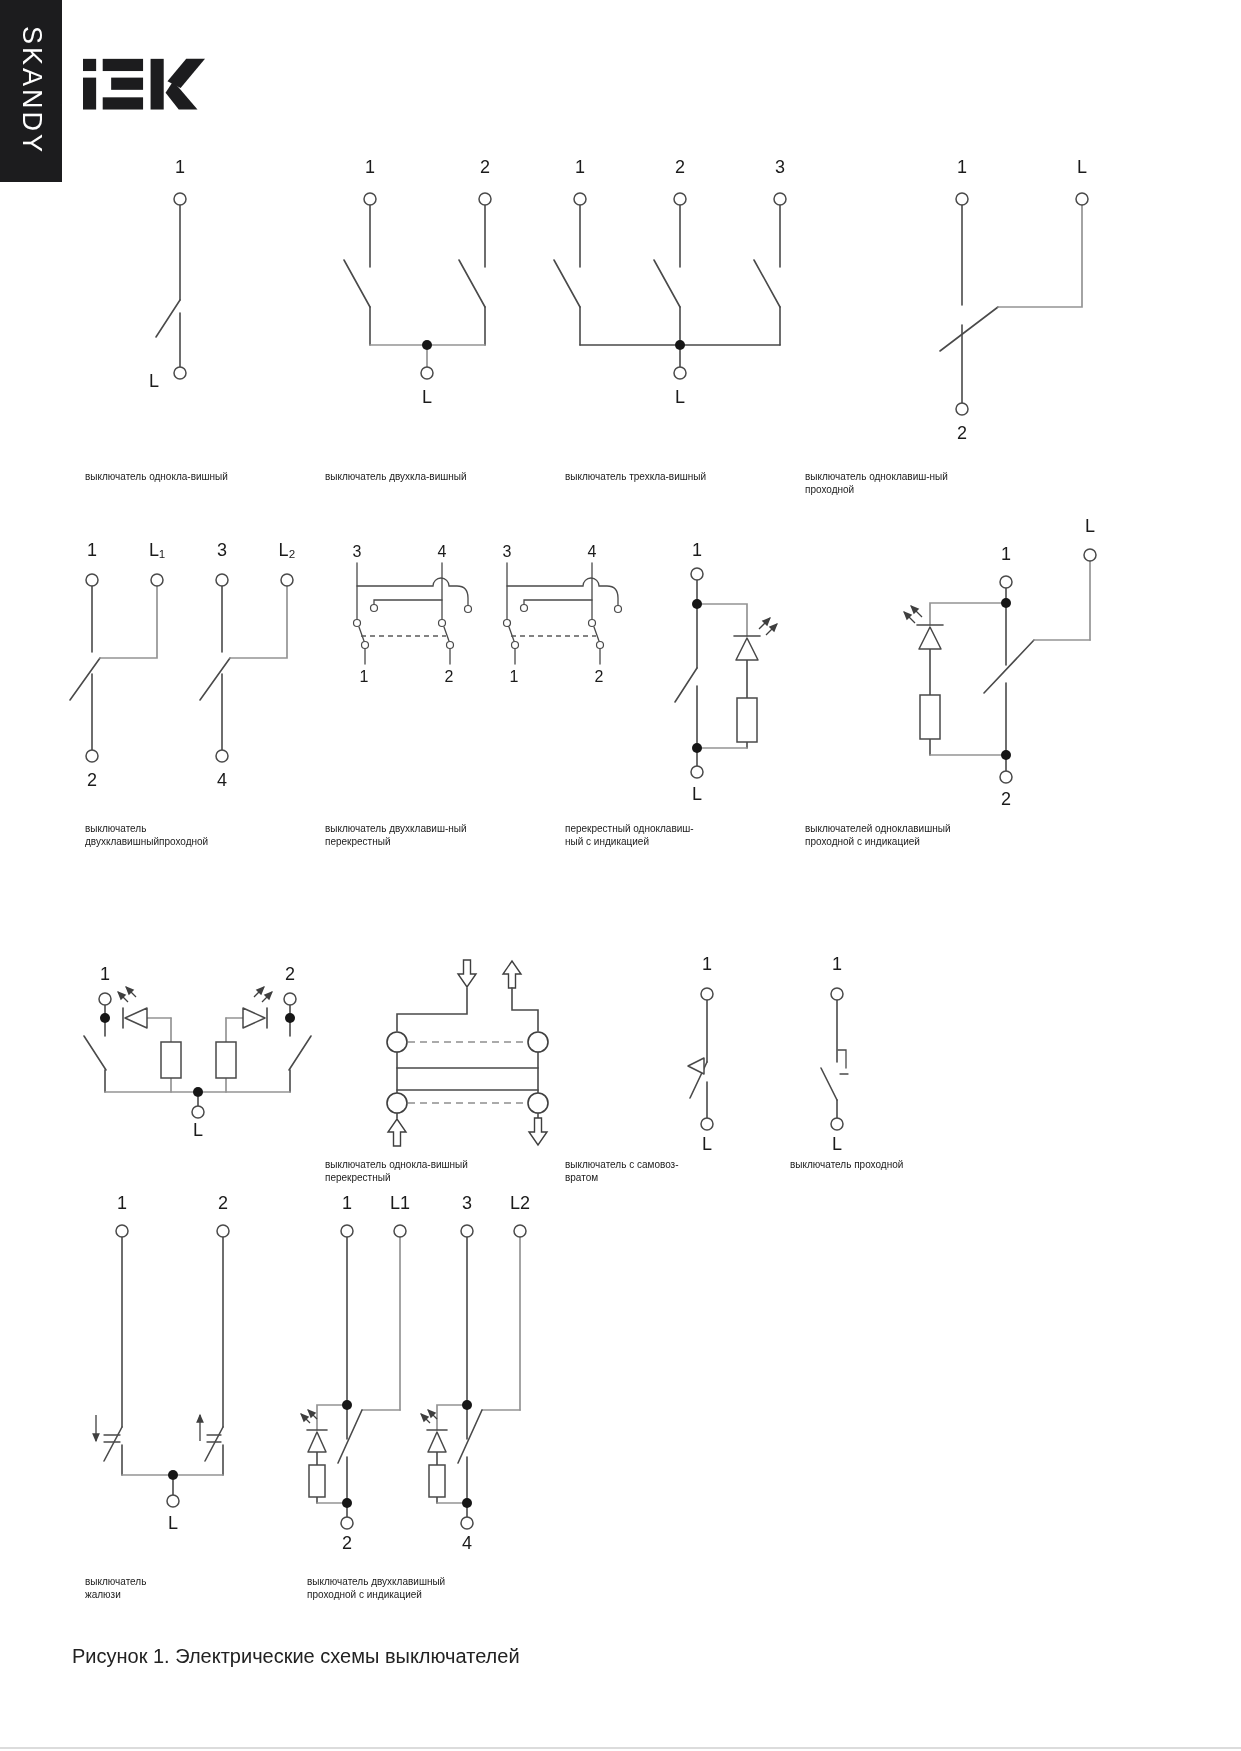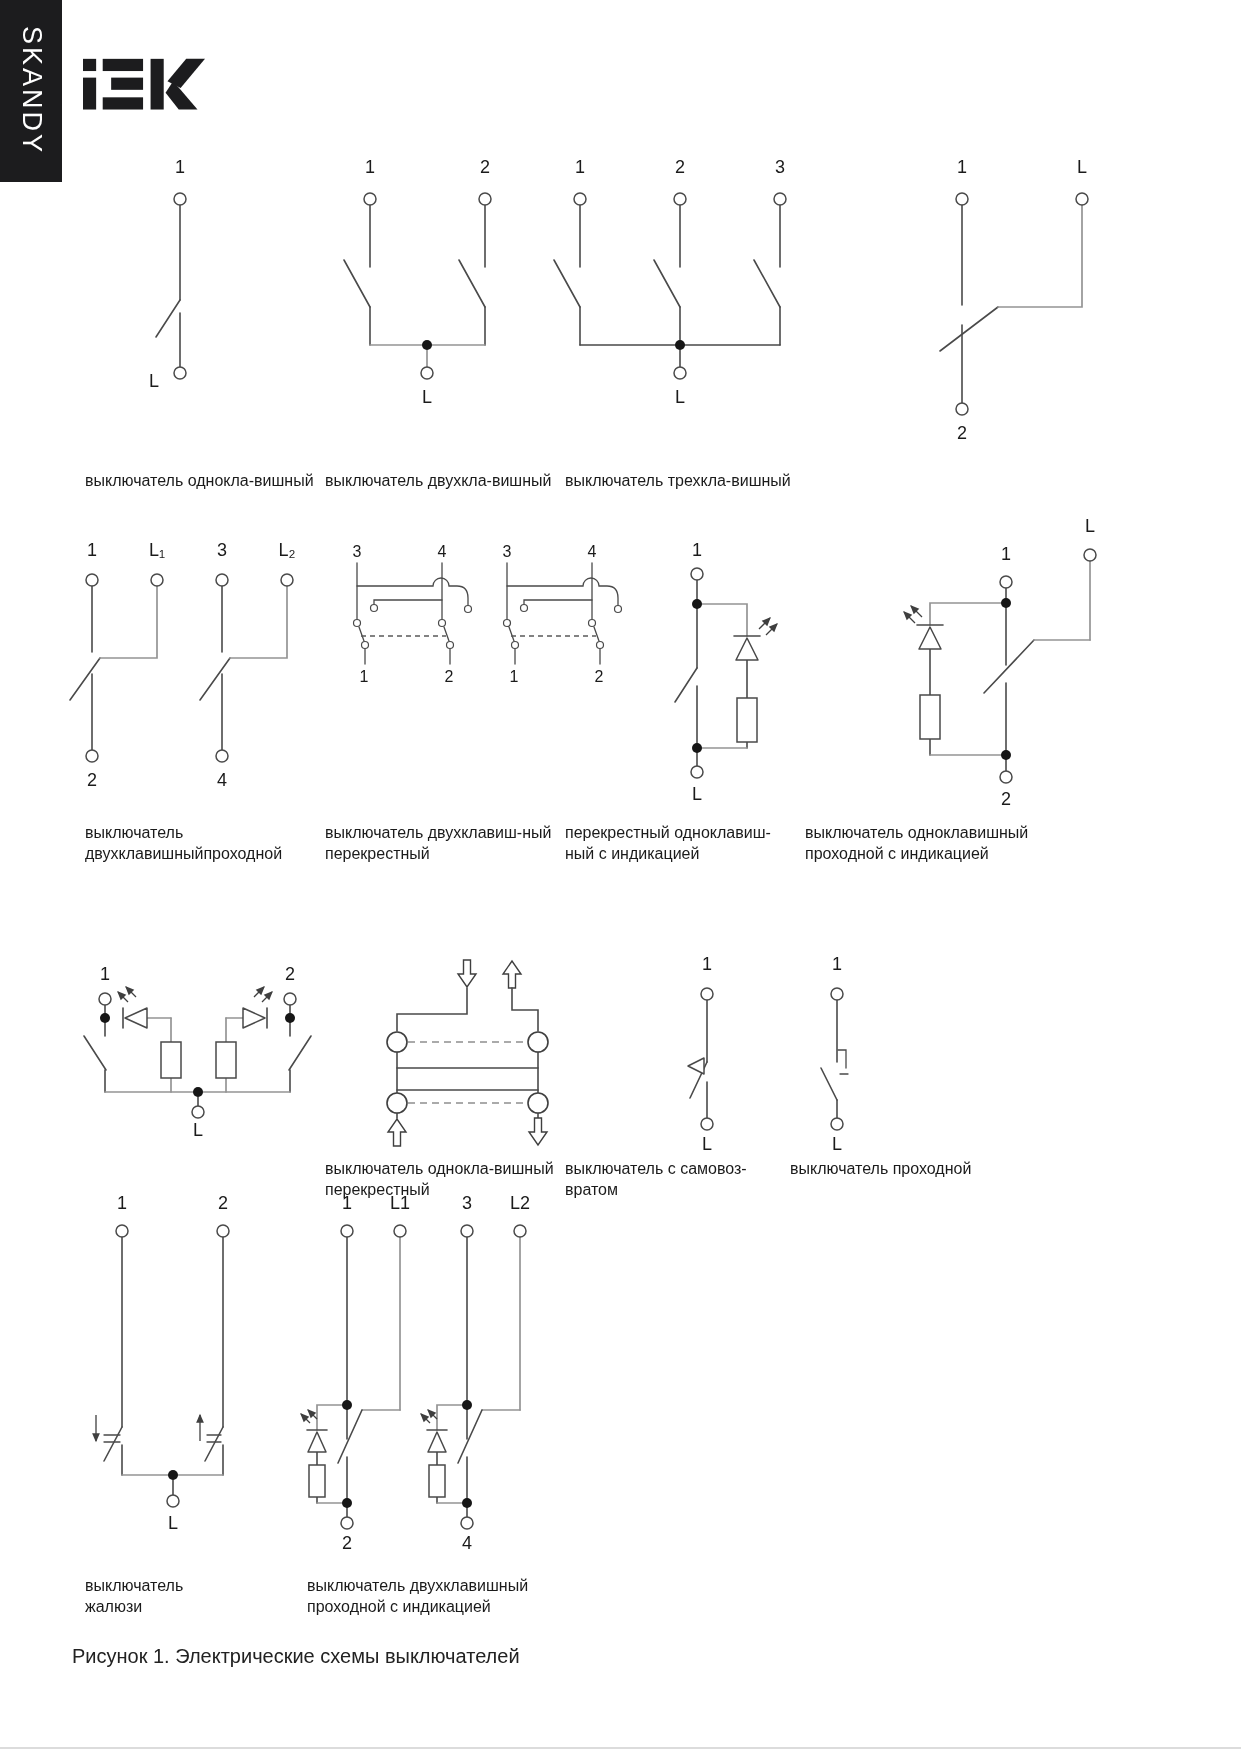--- a/index.html
+++ b/index.html
@@ -5,21 +5,21 @@
   html,body{margin:0;padding:0;background:#fff}
   .page{position:relative;width:1241px;height:1751px;background:#fff;overflow:hidden;
         font-family:"Liberation Sans","DejaVu Sans",sans-serif;color:#1b1b1b}
   .brandbar{position:absolute;left:0;top:0;width:62px;height:182px;background:#1c1c1e;
             display:flex;align-items:center;justify-content:center}
   .brandbar span{writing-mode:vertical-rl;color:#fff;font-size:27px;letter-spacing:3px;
                  font-family:"Liberation Sans","DejaVu Sans",sans-serif}
   .logo{position:absolute;left:83px;top:58px}
   .sr{position:absolute;width:1px;height:1px;overflow:hidden;clip-path:inset(50%)}
   .diag{position:absolute;margin:0}
-  .cap{position:absolute;font-size:16px;line-height:1.32;color:#1b1b1b;width:245px}
+  .cap{position:absolute;font-size:10px;line-height:1.32;color:#1b1b1b;width:245px}
   .figcap{position:absolute;font-size:20px;color:#222}
   .botline{position:absolute;left:0;right:0;bottom:2px;height:2px;background:#dcdcdc}
   svg text.t{font-family:"Liberation Sans","DejaVu Sans",sans-serif;font-size:18px;fill:#1b1b1b;text-anchor:middle}
   .w{stroke:#4a4a4a;stroke-width:1.6;fill:none;stroke-linecap:round}
   .wg{stroke:#949494;stroke-width:1.7;fill:none;stroke-linecap:round}
   .wt{stroke:#4a4a4a;stroke-width:1.3;fill:none;stroke-linecap:round}
   .term{fill:#fff;stroke:#4a4a4a;stroke-width:1.5}
   .dot{fill:#161616;stroke:none}
   .res{fill:#fff;stroke:#4a4a4a;stroke-width:1.5}
   .led{fill:#fff;stroke:#4a4a4a;stroke-width:1.5;stroke-linejoin:round}
@@ -154,20 +154,24 @@
       <div></div>
     </div>
   <div class="cap" style="left:325px;top:470px">
     <div>выключатель двухкла-вишный</div>
       <div></div>
     </div>
   <div class="cap" style="left:565px;top:470px">
     <div>выключатель трехкла-вишный</div>
       <div></div>
     </div>
+  <div class="cap" style="left:805px;top:470px">
+    <div>выключатель одноклавиш-ный</div>
+      <div>проходной</div>
+    </div>
 
   <figure class="diag" style="left:50px;top:540px">
     <svg width="290" height="270">
       <text class="t" x="42" y="16">1</text>
       <text class="t" x="107" y="16">L₁</text>
       <text class="t" x="172" y="16">3</text>
       <text class="t" x="237" y="16">L₂</text>
       <g>
         <line class="w" x1="42" y1="46" x2="42" y2="112"></line>
         <line class="w" x1="20" y1="160" x2="50" y2="118"></line>
@@ -306,21 +310,21 @@
     </div>
   <div class="cap" style="left:325px;top:822px">
     <div>выключатель двухклавиш-ный</div>
       <div>перекрестный</div>
     </div>
   <div class="cap" style="left:565px;top:822px">
     <div>перекрестный одноклавиш-</div>
       <div>ный с индикацией</div>
     </div>
   <div class="cap" style="left:805px;top:822px">
-    <div>выключатель одноклавишный</div>
+    <div>выключателей одноклавишный</div>
       <div>проходной с индикацией</div>
     </div>
 
   <figure class="diag" style="left:60px;top:966px">
     <svg width="260" height="180">
       <text class="t" x="45" y="14">1</text>
       <text class="t" x="230" y="14">2</text>
       <g>
         <line class="w" x1="45" y1="39" x2="45" y2="48"></line>
           <line class="w" x1="230" y1="39" x2="230" y2="48"></line>

